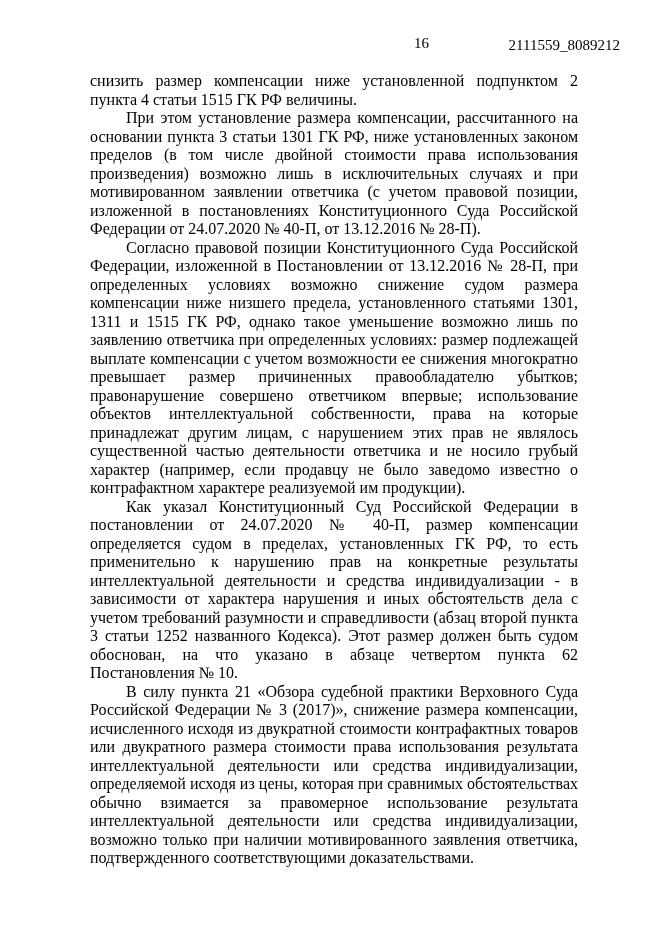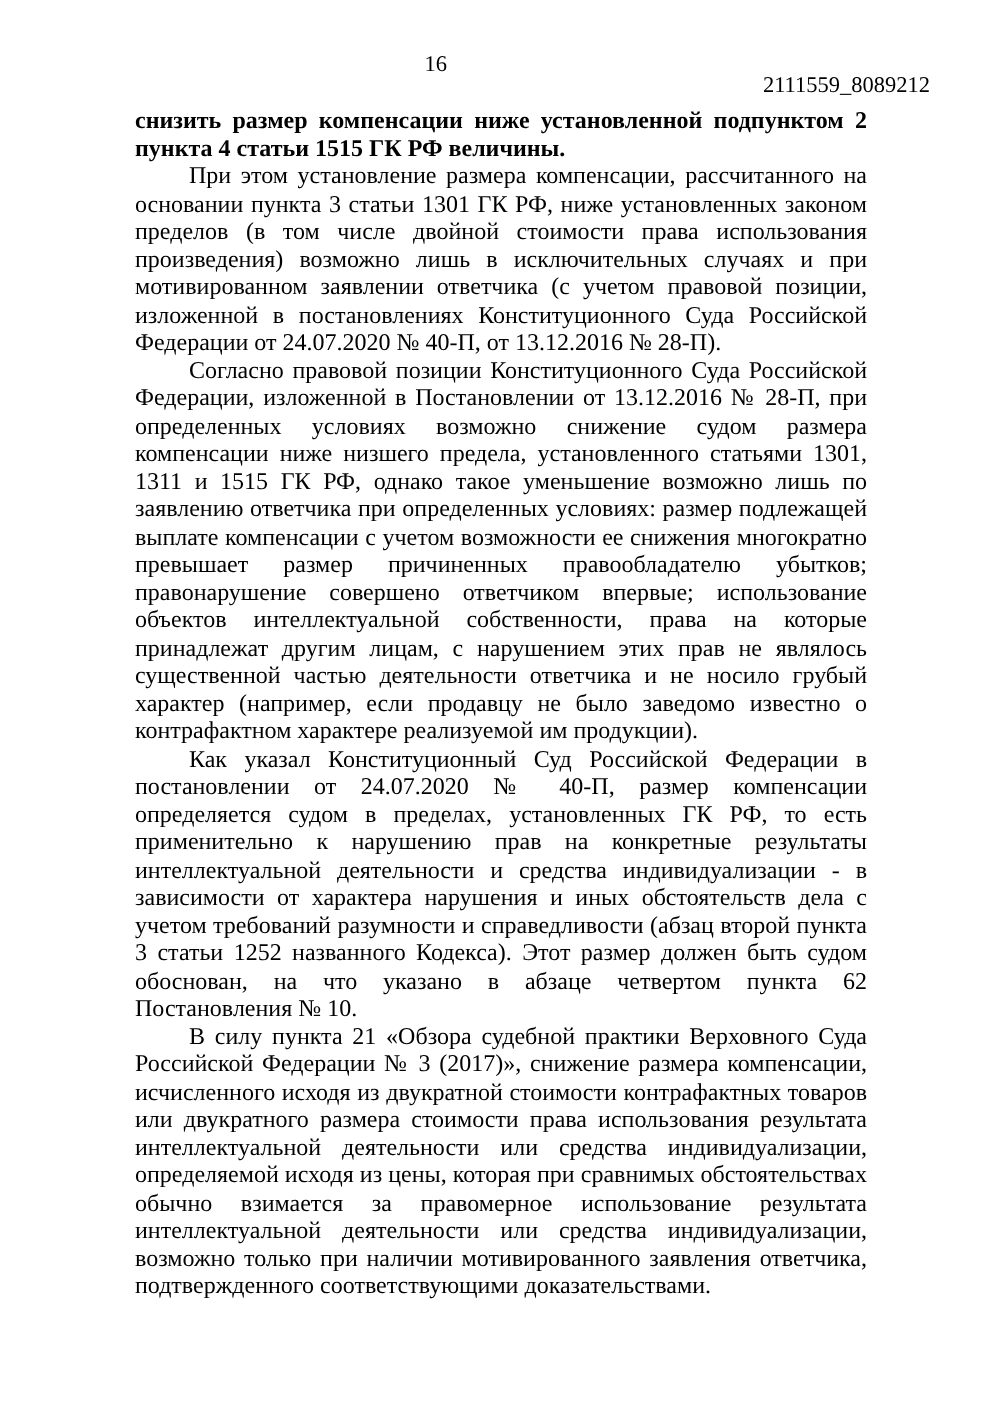--- a/index.html
+++ b/index.html
@@ -22,46 +22,45 @@
     left: 0;
     width: 667px;
     height: 20px;
     font-size: 15px;
     line-height: 15px;
   }
   .page-number {
     position: absolute;
     left: 283px;
     width: 146px;
-    text-align: left;
+    text-align: right;
     top: 1px;
   }
   .document-number {
     position: absolute;
     right: 47px;
-    top: 15px;
+    top: 3px;
   }
   .content {
     position: absolute;
     left: 90px;
     top: 72px;
     width: 488px;
     font-size: 16px;
     line-height: 18.5px;
     text-align: justify;
     letter-spacing: 0px;
   }
   .content p {
     margin: 0;
     padding: 0;
     text-indent: 36px;
   }
   .content p.continuation {
     text-indent: 0;
-    font-weight: bold;
   }
 </style>
 </head>
 <body>
 
 <div class="page">
   <div class="header">
     <span class="page-number">16</span>
     <span class="document-number">2111559_8089212</span>
   </div>

